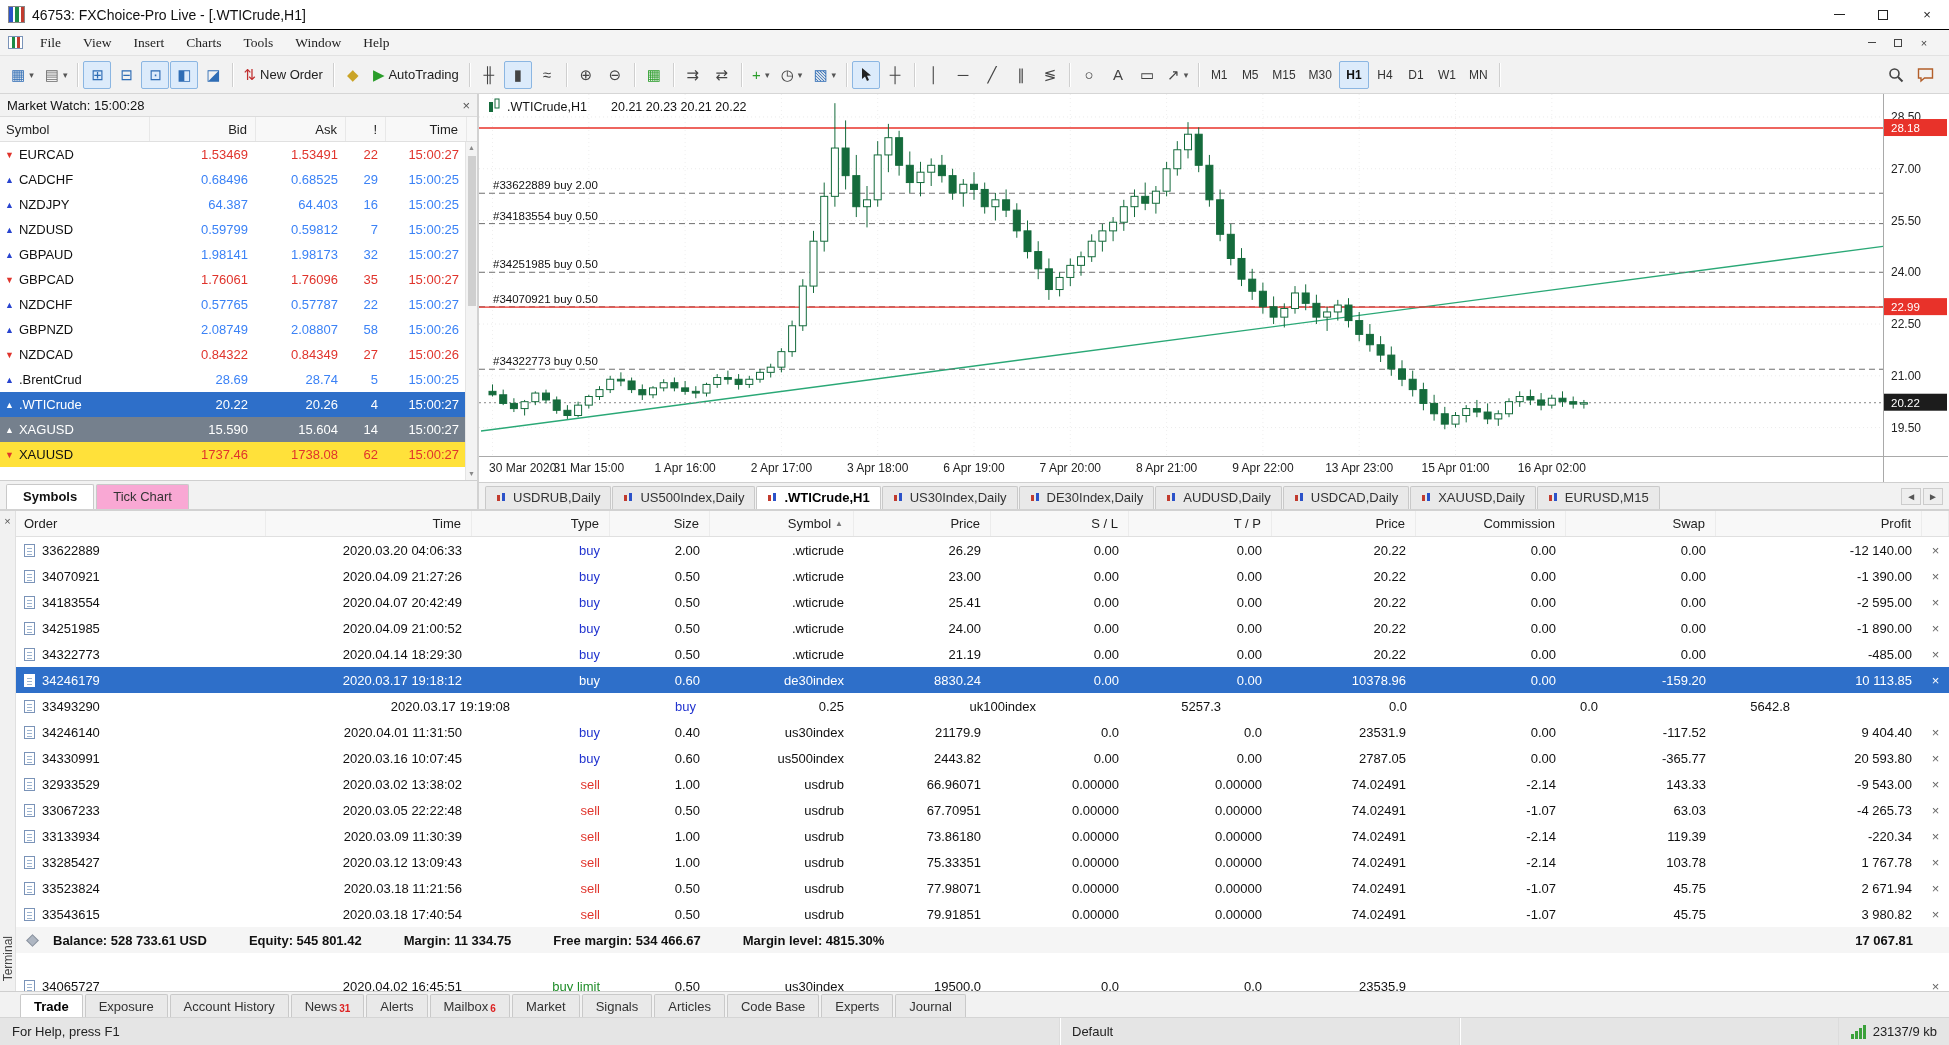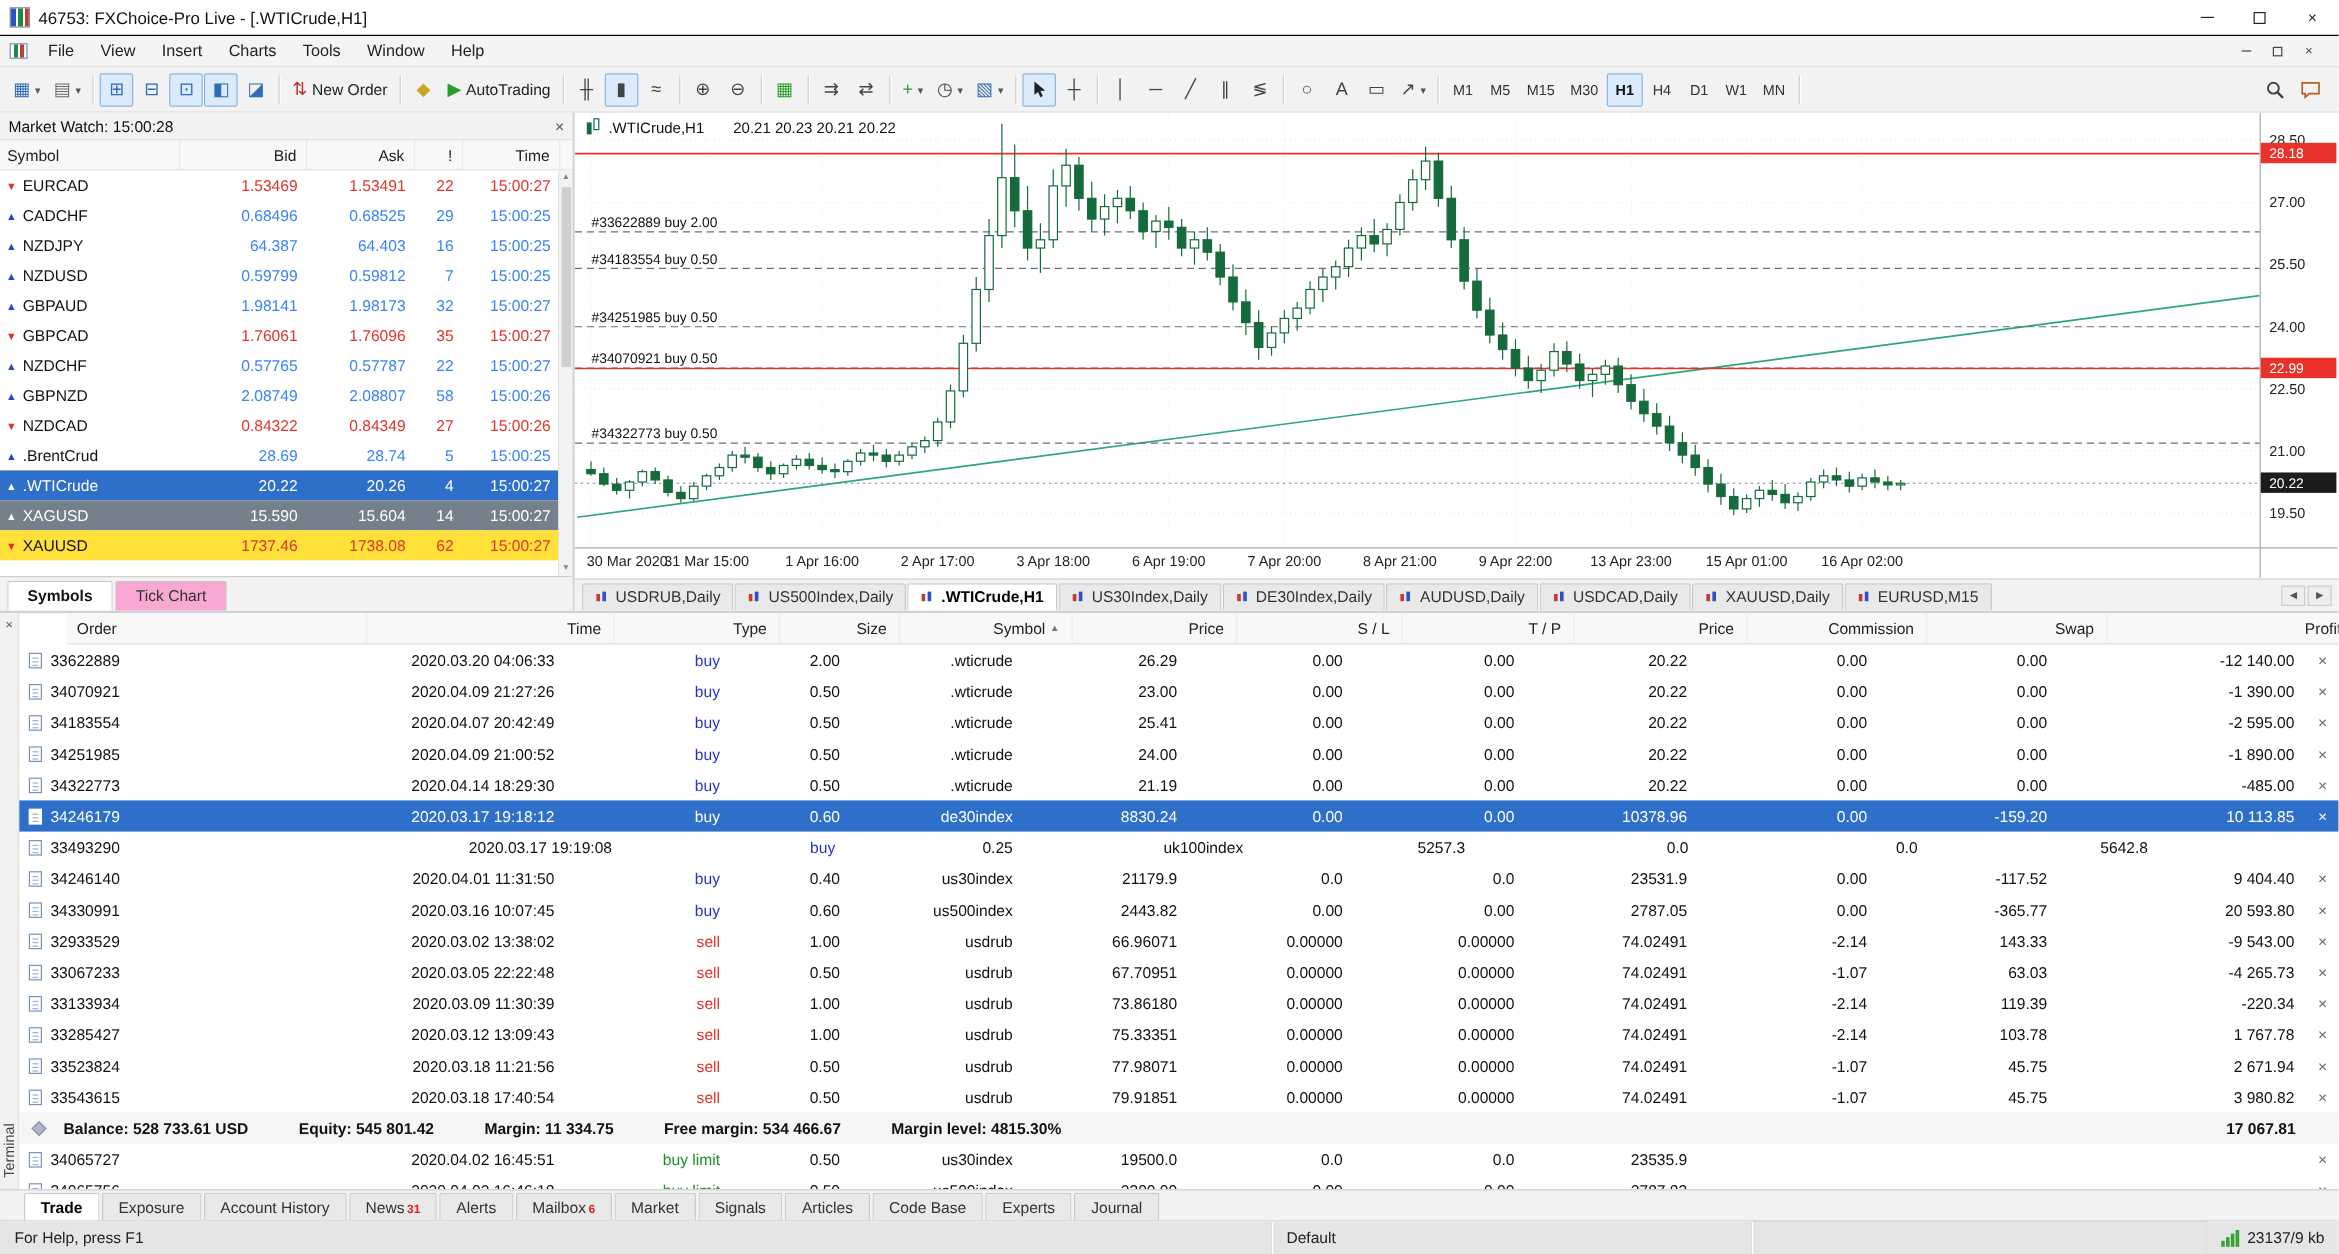--- a/index.html
+++ b/index.html
@@ -13,21 +13,21 @@
   .title { font-size:14px; color:#111; }
   .wctls { margin-left:auto; display:flex; height:100%; }
   .wctl { width:44px; height:100%; display:flex; align-items:center; justify-content:center; color:#222; font-size:13px; }
   .wmin { width:11px; height:1px; background:#222; display:inline-block; }
   .wmax { width:10px; height:10px; border:1px solid #222; display:inline-block; }
 
   
   .menubar { height:26px; background:#f4f4f4; border-bottom:1px solid #e2e2e2; display:flex; align-items:center; padding:0 4px; flex:0 0 auto; }
   .mdi-icon { width:15px; height:13px; border:1px solid #7a93b8; margin:0 6px 0 4px; background:linear-gradient(90deg,#fff 0 3px,#1c8a46 3px 6px,#fff 6px 8px,#c23b2e 8px 11px,#fff 11px 15px); }
   #menu-items { display:flex; height:100%; }
-  .menu-item { padding:0 11px; display:flex; align-items:center; font-size:13.5px; color:#222; }
+  .menu-item { padding:0 11px; display:flex; align-items:center; font-size:13.5px; color:#222;font-family:Liberation Serif, serif; }
   .mdi-ctls { margin-left:auto; display:flex; gap:4px; padding-right:10px; }
   .mdi-btn { width:22px; height:18px; display:flex; align-items:center; justify-content:center; color:#444; font-size:11px; border:1px solid transparent; }
   .mdi-minbar { width:8px; height:1px; background:#444; }
   .mdi-restore { width:8px; height:8px; border:1px solid #444; }
 
   
   .toolbar { height:38px; background:#f2f2f2; border-bottom:1px solid #d6d6d6; display:flex; align-items:center; padding:0 6px; flex:0 0 auto; }
   .tgroup { display:flex; align-items:center; gap:1px; }
   .tright { margin-left:auto; padding-right:4px; }
   .tsep { width:1px; height:24px; background:#cfcfcf; margin:0 5px; box-shadow:1px 0 0 #fff; }
@@ -847,21 +847,21 @@
     </div>
   </div>
 
   <div class="terminal">
     <div class="term-body">
       <div class="term-side">
         <span class="term-close">×</span>
         <span class="term-vlabel">Terminal</span>
       </div>
       <div class="term-content">
-        <div class="thead" id="term-head" style="grid-template-columns: 250px 206px 138px 100px 144px 137px 138px 143px 144px 150px 150px 206px 27px; margin-left: 40px;">
+        <div class="thead" id="term-head" style="grid-template-columns: 250px 206px 138px 100px 144px 137px 138px 143px 144px 150px 150px 206px 27px;">
             <div class="th tc-left">
               <span>Order</span>
             </div>
             <div class="th">
               <span>Time</span>
             </div>
             <div class="th">
               <span>Type</span>
             </div>
             <div class="th">
@@ -1167,21 +1167,21 @@
             </div>
             <div class="balrow">
               <span class="bal-icon"></span>
               <span class="bseg">Balance: 528 733.61 USD</span>
               <span class="bseg">Equity: 545 801.42</span>
               <span class="bseg">Margin: 11 334.75</span>
               <span class="bseg">Free margin: 534 466.67</span>
               <span class="bseg">Margin level: 4815.30%</span>
               <span class="bal-profit">17 067.81</span>
             </div>
-            <div class="trow" style="grid-template-columns: 250px 206px 138px 100px 144px 137px 138px 143px 144px 150px 150px 206px 27px;">
+            <div class="trow" style="grid-template-columns: 250px 206px 138px 100px 144px 137px 138px 143px 144px 150px 150px 206px 27px; margin-top: 20px;">
               <div class="td tc-left">
                 <span class="doc-icon"></span>
                 <span>34065727</span>
               </div>
               <div class="td">2020.04.02 16:45:51</div>
               <div class="td ty-pend">buy limit</div>
               <div class="td">0.50</div>
               <div class="td">us30index</div>
               <div class="td">19500.0</div>
               <div class="td">0.0</div>

